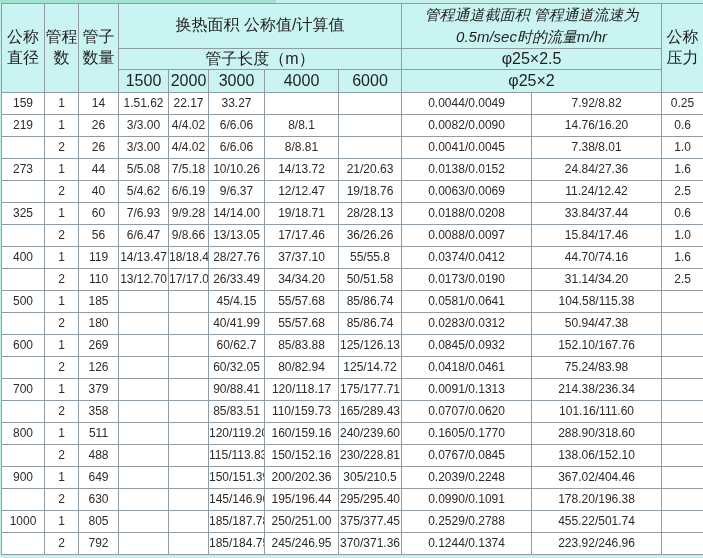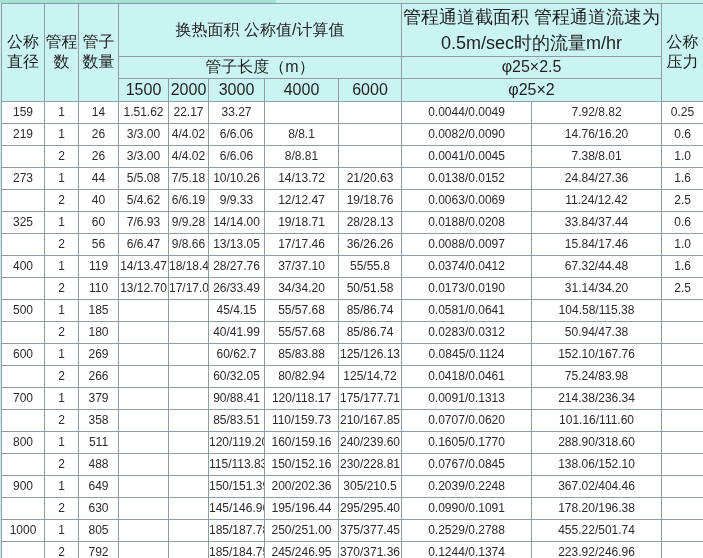--- a/index.html
+++ b/index.html
@@ -37,21 +37,21 @@
   tr.hr1 { height: 43px; }
   tr.hr2 { height: 15px; }
   tr.hr3 { height: 23px; margin-top: 20px; }
   tr.datarow { height: 22px; }
   tr.datarow td {
     font-size: 12px;
     white-space: nowrap;
     background: #ffffff;
     line-height: 21px;
   }
-  td.flow-title { font-size: 18px; line-height: 1.45; }
+  td.flow-title { font-size: 15px; line-height: 1.45; font-style: italic; }
 </style>
 </head>
 <body>
 
 <div class="top-strip">
   <div class="seg"></div>
 </div>
 
 <table>
   <colgroup>
@@ -141,21 +141,21 @@
         <td>0.0138/0.0152</td>
         <td>24.84/27.36</td>
         <td>1.6</td>
       </tr>
       <tr class="datarow">
         <td></td>
         <td>2</td>
         <td>40</td>
         <td>5/4.62</td>
         <td>6/6.19</td>
-        <td>9/9.33</td>
+        <td>9/6.37</td>
         <td>12/12.47</td>
         <td>19/18.76</td>
         <td>0.0063/0.0069</td>
         <td>11.24/12.42</td>
         <td>2.5</td>
       </tr>
       <tr class="datarow">
         <td>325</td>
         <td>1</td>
         <td>60</td>
@@ -184,21 +184,21 @@
       <tr class="datarow">
         <td>400</td>
         <td>1</td>
         <td>119</td>
         <td>14/13.47</td>
         <td>18/18.41</td>
         <td>28/27.76</td>
         <td>37/37.10</td>
         <td>55/55.8</td>
         <td>0.0374/0.0412</td>
-        <td>67.32/44.48</td>
+        <td>44.70/74.16</td>
         <td>1.6</td>
       </tr>
       <tr class="datarow">
         <td></td>
         <td>2</td>
         <td>110</td>
         <td>13/12.70</td>
         <td>17/17.02</td>
         <td>26/33.49</td>
         <td>34/34.20</td>
@@ -235,28 +235,28 @@
       </tr>
       <tr class="datarow">
         <td>600</td>
         <td>1</td>
         <td>269</td>
         <td></td>
         <td></td>
         <td>60/62.7</td>
         <td>85/83.88</td>
         <td>125/126.13</td>
-        <td>0.0845/0.1124</td>
+        <td>0.0845/0.0932</td>
         <td>152.10/167.76</td>
         <td></td>
       </tr>
       <tr class="datarow">
         <td></td>
         <td>2</td>
-        <td>266</td>
+        <td>126</td>
         <td></td>
         <td></td>
         <td>60/32.05</td>
         <td>80/82.94</td>
         <td>125/14.72</td>
         <td>0.0418/0.0461</td>
         <td>75.24/83.98</td>
         <td></td>
       </tr>
       <tr class="datarow">
@@ -273,21 +273,21 @@
         <td></td>
       </tr>
       <tr class="datarow">
         <td></td>
         <td>2</td>
         <td>358</td>
         <td></td>
         <td></td>
         <td>85/83.51</td>
         <td>110/159.73</td>
-        <td>210/167.85</td>
+        <td>165/289.43</td>
         <td>0.0707/0.0620</td>
         <td>101.16/111.60</td>
         <td></td>
       </tr>
       <tr class="datarow">
         <td>800</td>
         <td>1</td>
         <td>511</td>
         <td></td>
         <td></td>

